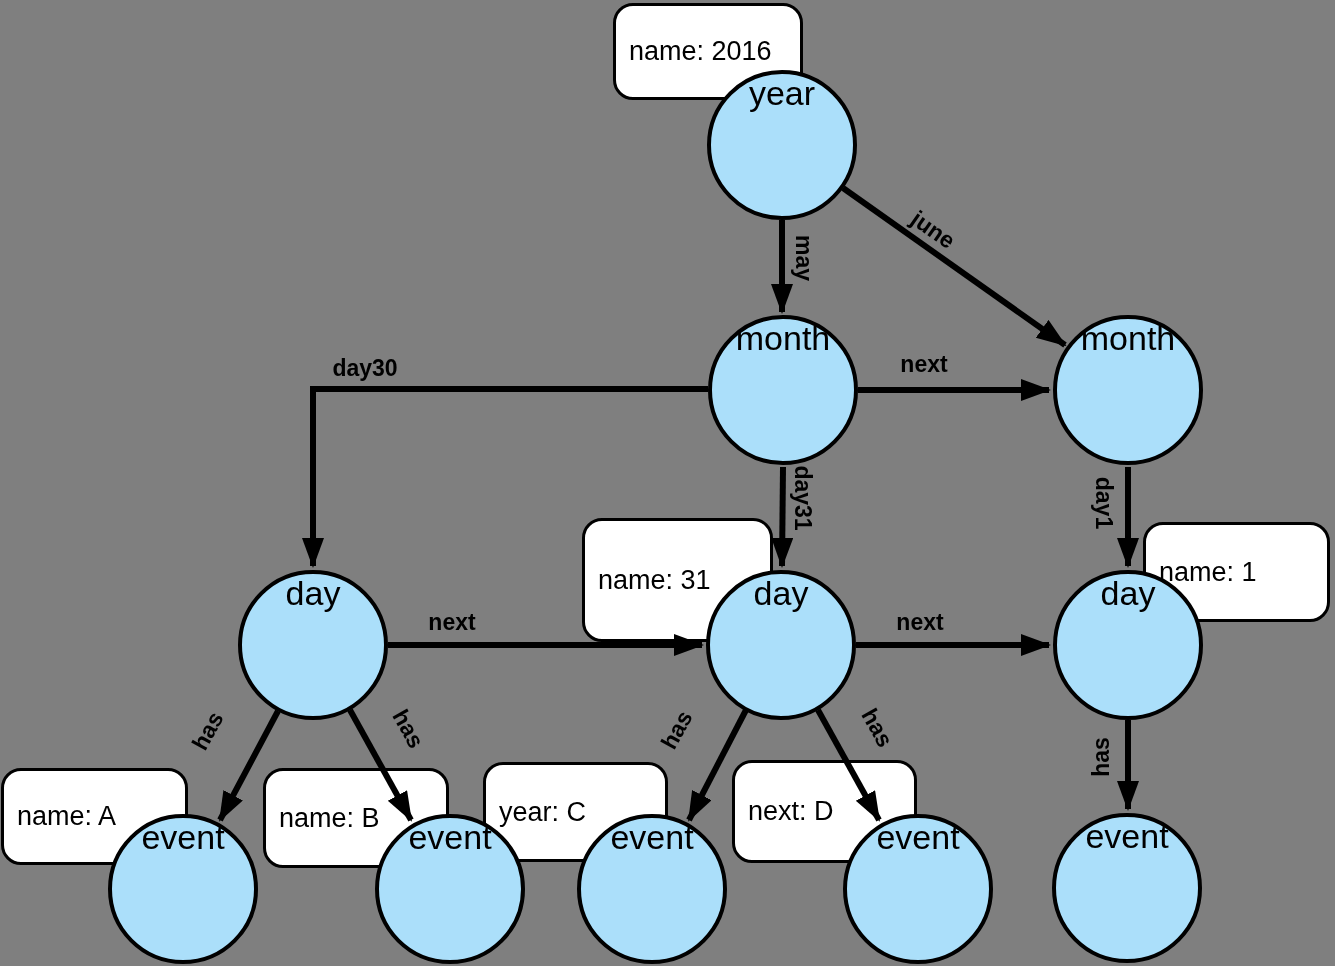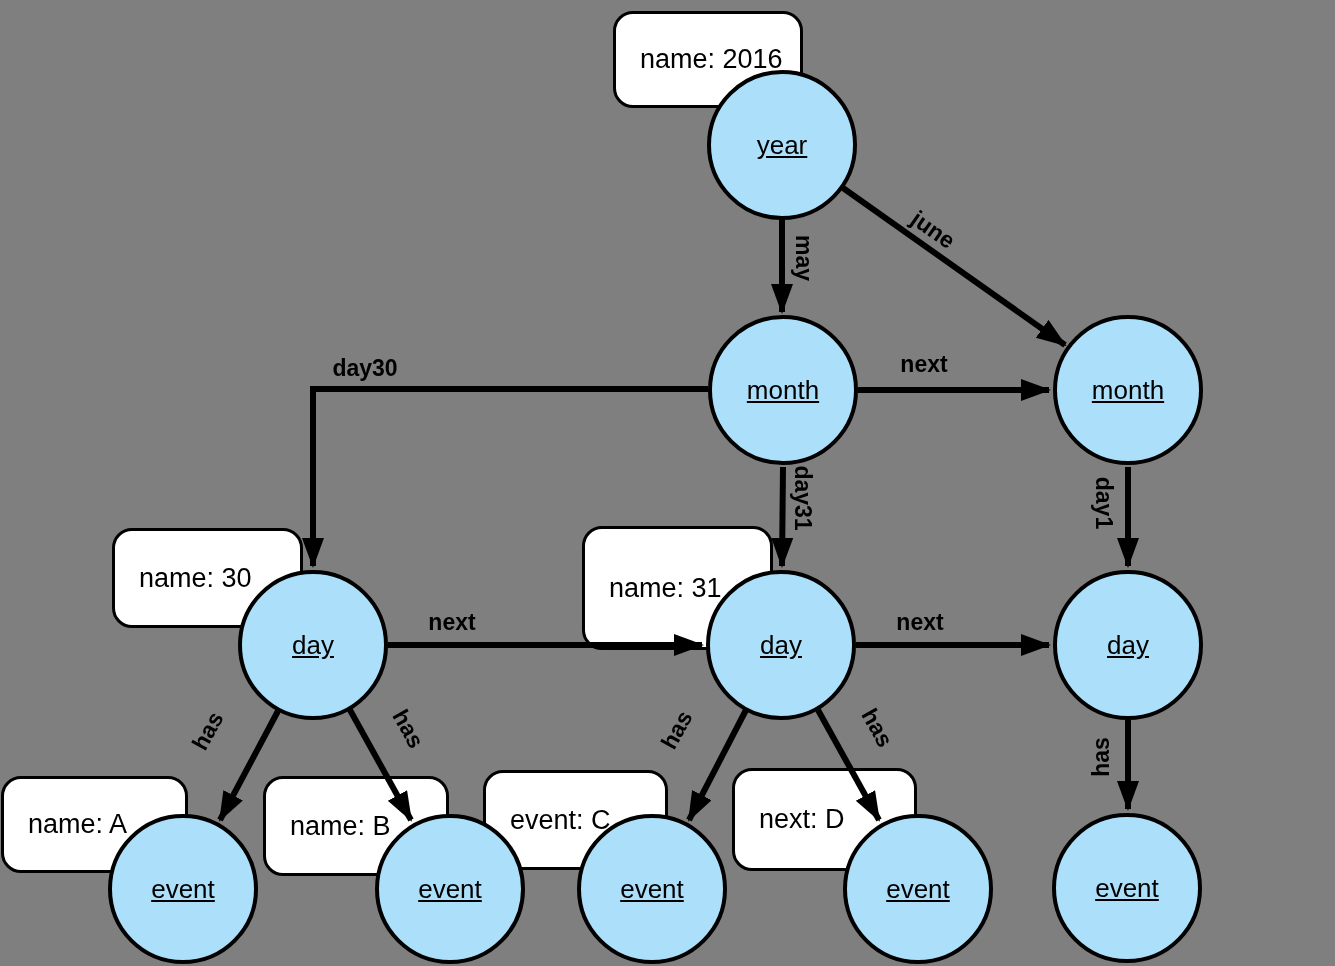--- a/index.html
+++ b/index.html
@@ -7,63 +7,63 @@
     position:relative;width:1335px;height:966px;overflow:hidden;
     background:#7F7F7F;
     font-family:"Liberation Sans",sans-serif;
     color:#000;
   }
   
   .prop{
     position:absolute;z-index:1;
     background:#FFFFFF;border:3px solid #000;border-radius:20px;
     display:flex;align-items:center;
-    padding-left:24px;box-sizing:border-box;
-    font-size:27px;line-height:1;white-space:nowrap;margin-top:8px;
+    padding-left:13px;box-sizing:border-box;
+    font-size:27px;line-height:1;white-space:nowrap;
   }
   
   #edges{position:absolute;left:0;top:0;z-index:2;}
   #edges path{stroke:#000;stroke-width:6;fill:none;stroke-linejoin:miter;}
   
   .node{
     position:absolute;z-index:3;
     width:150px;height:150px;border-radius:50%;
     background:#ABDFFA;border:4px solid #000;
     box-sizing:border-box;
-    display:flex;align-items:center;justify-content:center;
-    font-size:26px;white-space:nowrap;text-decoration:underline;
+    display:flex;align-items:flex-start;justify-content:center;
+    font-size:34px;white-space:nowrap;
   }
   
   .elabel{
     position:absolute;z-index:4;
     font-size:23px;font-weight:bold;white-space:nowrap;line-height:1;
   }
 </style>
 </head>
 <body>
 
 <div id="canvas">
 
   <div class="prop" style="left:613px;top:3px;width:190px;height:97px">
       <span>name: 2016</span>
     </div>
-  <div class="prop" style="left:112px;top:520px;width:191px;height:100px">
-      <span>name: 30</span>
-    </div>
   <div class="prop" style="left:582px;top:518px;width:191px;height:124px">
       <span>name: 31</span>
+    </div>
+  <div class="prop" style="left:1143px;top:522px;width:187px;height:100px">
+      <span>name: 1</span>
     </div>
   <div class="prop" style="left:263px;top:768px;width:186px;height:100px">
       <span>name: B</span>
     </div>
   <div class="prop" style="left:1px;top:768px;width:187px;height:97px">
       <span>name: A</span>
     </div>
   <div class="prop" style="left:483px;top:762px;width:185px;height:100px">
-      <span>event: C</span>
+      <span>year: C</span>
     </div>
   <div class="prop" style="left:732px;top:760px;width:185px;height:103px">
       <span>next: D</span>
     </div>
 
   <svg id="edges" width="1335" height="966" aria-hidden="true">
     <defs>
       <marker id="arrow" markerUnits="userSpaceOnUse" markerWidth="34" markerHeight="24" refX="28" refY="11" orient="auto">
         <path d="M0,0 L30,11 L0,22 Z" style="stroke:none;fill:#000"></path>
       </marker>

